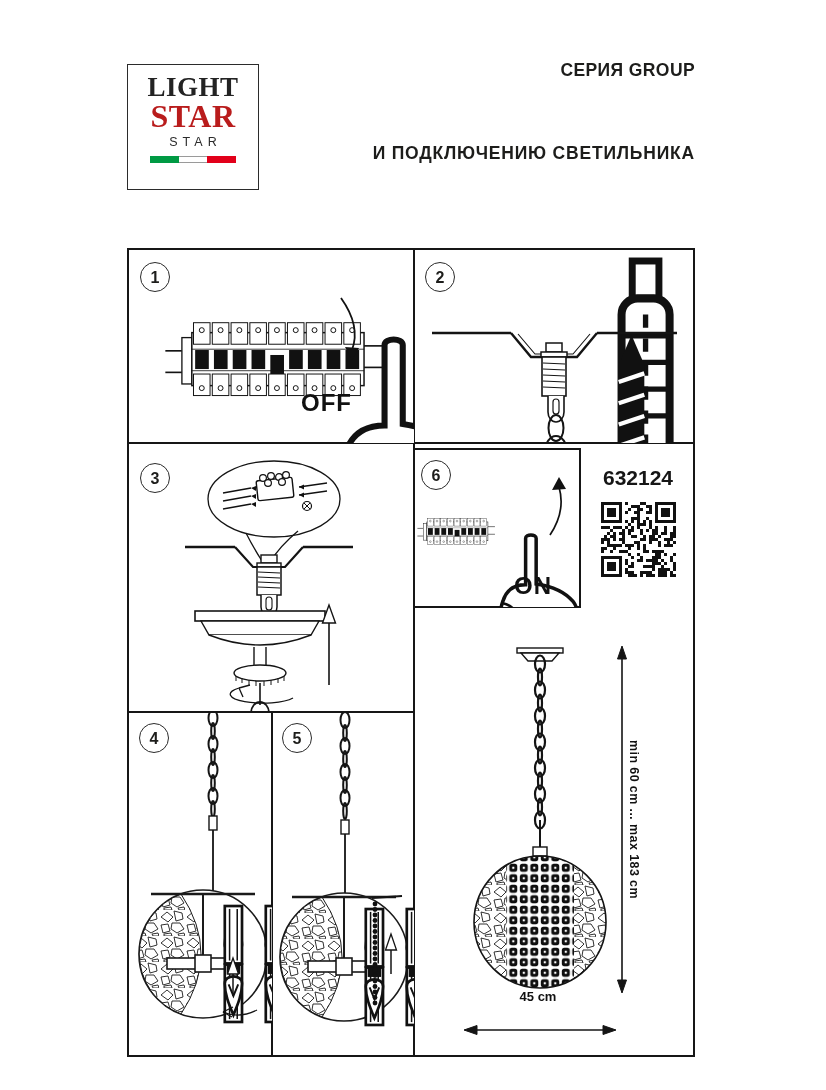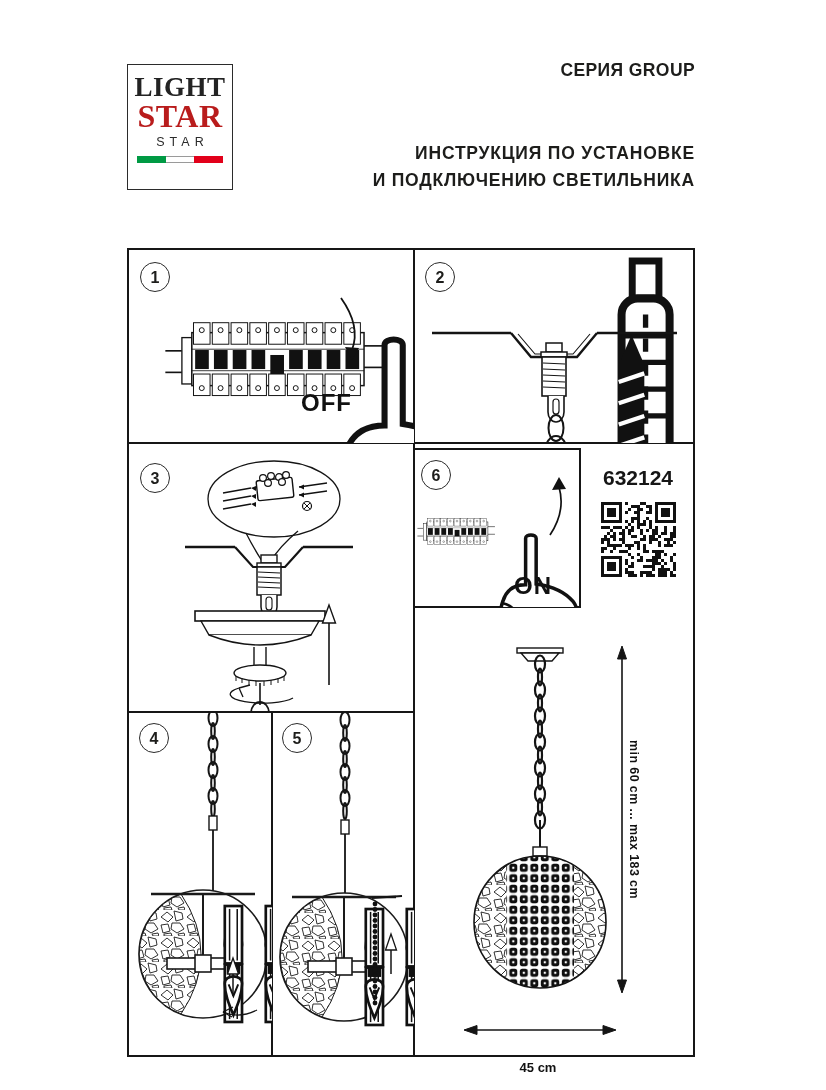--- a/index.html
+++ b/index.html
@@ -1,20 +1,20 @@
 <!DOCTYPE html>
 <html><head>
 <meta charset="utf-8">
 <style>
   html,body{margin:0;padding:0;background:#fff;}
   .page{position:relative;width:826px;height:1090px;background:#fff;overflow:hidden;
         font-family:"Liberation Sans",sans-serif;color:#1d1d1b;}
   svg.panel{position:absolute;overflow:hidden;}
   
-  .logo{position:absolute;left:127px;top:64px;width:106px;height:126px;border:1.5px solid #2b2b2b;
+  .logo{position:absolute;left:127px;top:64px;width:132px;height:126px;border:1.5px solid #2b2b2b;
         text-align:center;box-sizing:border-box;background:#fff;}
   .logo-light{margin-top:9px;font-family:"Liberation Serif",serif;font-weight:bold;font-size:27px;line-height:27px;letter-spacing:.5px;color:#232323;}
   .logo-star{font-family:"Liberation Serif",serif;font-weight:bold;font-size:32px;line-height:30px;letter-spacing:.5px;color:#b91c1c;}
   .logo-group{margin-top:4px;font-size:12.5px;letter-spacing:5px;text-indent:5px;color:#2b2b2b;}
   .flag{margin:7px auto 0;width:86px;height:7px;display:flex;}
   .flag span{flex:1;height:100%;}
   .flag .mid{border-top:1px solid #9a9a9a;border-bottom:1px solid #9a9a9a;box-sizing:border-box;background:#fff;}
   
   .hdr{position:absolute;right:131px;text-align:right;font-weight:bold;color:#1d1d1b;}
   .hdr-top{top:56px;font-size:17.5px;line-height:28px;letter-spacing:.4px;}
@@ -22,21 +22,21 @@
   
   .step-circle{position:absolute;width:30px;height:30px;border:1.7px solid #2b2b2b;border-radius:50%;
         background:#fff;text-align:center;line-height:29px;font-size:16px;font-weight:bold;box-sizing:border-box;}
   .switch-label{position:absolute;font-weight:bold;letter-spacing:1px;color:#111;text-align:center;}
   .off-label{left:301px;top:389px;font-size:24px;}
   .on-label{left:514px;top:572px;font-size:24px;}
   .article-code{position:absolute;left:596px;top:466px;width:84px;text-align:center;font-size:21px;font-weight:bold;color:#161616;}
   .qr{position:absolute;left:601px;top:502px;width:75px;height:75px;}
   .dim-h{position:absolute;left:627px;top:740px;height:165px;writing-mode:vertical-rl;
          font-size:12.5px;font-weight:600;letter-spacing:.4px;color:#111;}
-  .dim-w{position:absolute;left:468px;top:1060px;width:140px;text-align:center;font-size:13px;font-weight:600;color:#111;}
+  .dim-w{position:absolute;left:468px;top:989px;width:140px;text-align:center;font-size:13px;font-weight:600;color:#111;}
   .hidden-defs{position:absolute;width:0;height:0;}
 </style>
 </head>
 <body>
 
 <div class="page">
 
   <svg class="hidden-defs" aria-hidden="true">
     <defs>
       <pattern id="pebbles" width="26" height="26" patternUnits="userSpaceOnUse">
@@ -176,21 +176,20 @@
       <span style="background-color: rgb(0, 154, 68);"></span>
         <span class="mid"></span>
         <span style="background-color: rgb(226, 0, 26);"></span>
     </div>
   </div>
 
   <div class="hdr hdr-top">
     <div>СЕРИЯ GROUP</div>
   </div>
   <div class="hdr hdr-instr">
-    <div>ИНСТРУКЦИЯ ПО УСТАНОВКЕ</div>
     <div>И ПОДКЛЮЧЕНИЮ СВЕТИЛЬНИКА</div>
   </div>
 
   <svg class="panel" style="left:0;top:0" width="826" height="1090">
     <g stroke="#161616" stroke-width="2" fill="none">
       <rect x="128" y="249" width="566" height="807"></rect>
       <line x1="414" y1="249" x2="414" y2="1056"></line>
       <line x1="128" y1="443" x2="694" y2="443"></line>
       <line x1="128" y1="712" x2="414" y2="712"></line>
       <line x1="272" y1="712" x2="272" y2="1056"></line>

